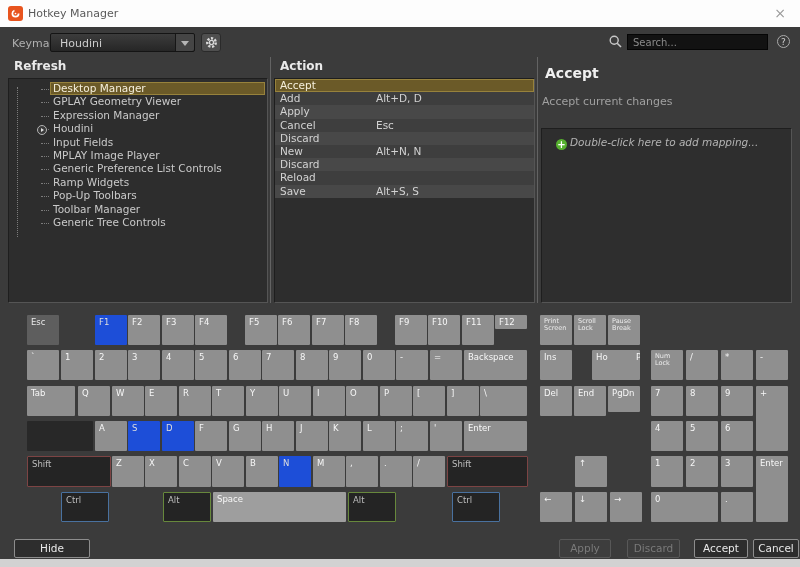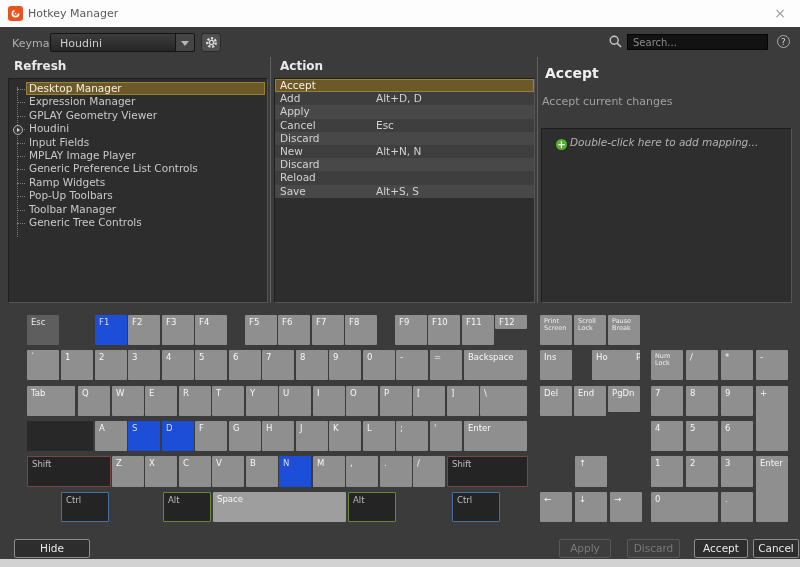--- a/index.html
+++ b/index.html
@@ -28,21 +28,21 @@
   
   .panels{position:absolute;left:0;top:57px;width:800px;height:246px;}
   .phead{font-size:12px;font-weight:bold;color:#e9e9e9;height:21px;line-height:19px;padding-left:6px;}
   .pbox{position:absolute;left:0;right:0;top:21px;bottom:0;background:#2d2d2d;border:1px solid;border-color:#1e1e1e #555555 #555555 #1e1e1e;box-sizing:border-box;overflow:hidden;}
   .panel-context{position:absolute;left:8px;top:0;width:260px;height:100%;}
   .vdiv1{position:absolute;left:270px;top:0;bottom:0;width:1px;background:#636363;}
   .panel-action{position:absolute;left:274px;top:0;width:261px;height:100%;}
   .vdiv2{position:absolute;left:537px;top:0;bottom:0;width:1px;background:#636363;}
   .panel-detail{position:absolute;left:541px;top:0;right:8px;height:100%;}
   
-  .tree{position:relative;padding-top:3px;}
+  .tree{position:relative;padding-top:3px;padding-left:24px;}
   .tree::before{content:"";position:absolute;left:8px;top:8px;height:150px;border-left:1px dotted #7c7c7c;}
   .titem{position:relative;height:13.4px;}
   .titem::before{content:"";position:absolute;left:8px;top:7px;width:8px;border-top:1px dotted #7c7c7c;}
   .tlabel{position:absolute;left:17px;right:2px;top:0;bottom:0;padding-left:3px;font-size:10.5px;line-height:13.4px;color:#c9c9c9;white-space:nowrap;overflow:hidden;}
   .titem.sel .tlabel{background:#6b5a28;box-shadow:inset 0 0 0 1px #97823c;color:#f5efdc;}
   .texp{position:absolute;left:4px;top:2.5px;width:8px;height:8px;border-radius:50%;background:#3a3a3a;border:1px solid #b3b3b3;z-index:2;box-sizing:content-box;}
   .texp::after{content:"";position:absolute;left:3px;top:2px;border-left:3px solid #e0e0e0;border-top:2.5px solid transparent;border-bottom:2.5px solid transparent;}
   
   .alist{position:relative;}
   .arow{position:relative;height:13.2px;line-height:13.2px;font-size:10.5px;color:#d2d2d2;white-space:nowrap;}
@@ -116,24 +116,24 @@
 
 <div class="panels">
   <div class="panel-context">
     <div class="phead">Refresh</div>
     <div class="pbox">
       <div class="tree" id="ctx-tree">
           <div class="titem sel">
             <span class="tlabel">Desktop Manager</span>
           </div>
           <div class="titem">
+            <span class="tlabel">GPLAY Geometry Viewer</span>
+          </div>
+          <div class="titem">
             <span class="tlabel">Expression Manager</span>
-          </div>
-          <div class="titem">
-            <span class="tlabel">GPLAY Geometry Viewer</span>
           </div>
           <div class="titem">
             <span class="texp"></span>
             <span class="tlabel">Houdini</span>
           </div>
           <div class="titem">
             <span class="tlabel">Input Fields</span>
           </div>
           <div class="titem">
             <span class="tlabel">MPLAY Image Player</span>

